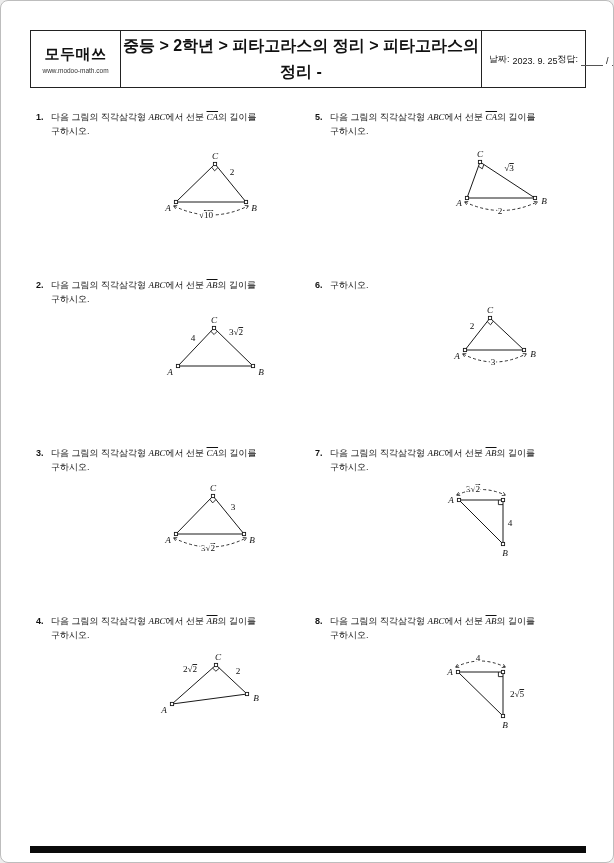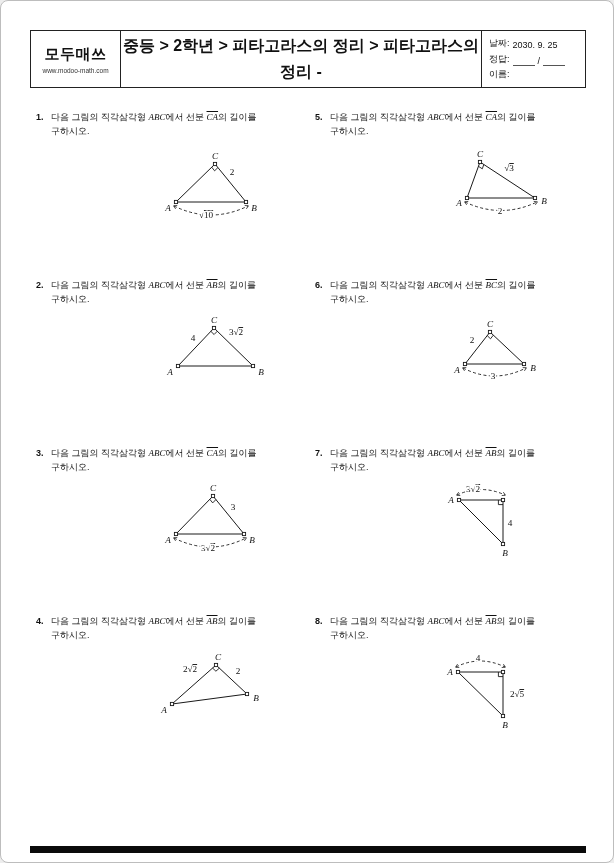--- a/index.html
+++ b/index.html
@@ -10,22 +10,22 @@
   
   .header{position:absolute;left:29px;top:29px;width:556px;height:58px;border:1.6px solid #222;
           display:flex;background:#fff;box-sizing:border-box;}
   .logo-cell{width:89px;border-right:1.3px solid #222;display:flex;flex-direction:column;
              align-items:center;justify-content:center;gap:3px;}
   .logo-title{font-size:15px;font-weight:bold;letter-spacing:0.5px;}
   .logo-url{font-size:6.5px;color:#333;}
   .title-cell{flex:1;border-right:1.3px solid #222;display:flex;flex-direction:column;
               align-items:flex-start;justify-content:center;font-size:16px;font-weight:bold;
               line-height:1.65;text-align:center;}
-  .info-cell{width:103px;display:flex;flex-direction:column;justify-content:space-between;
-             padding:6px 7px;font-size:9px;box-sizing:border-box;}
+  .info-cell{width:103px;display:flex;justify-content:space-between;
+             padding:6px 7px;font-size:9px;box-sizing:border-box;align-items:center;}
   .info-row{display:flex;align-items:flex-end;gap:3px;white-space:nowrap;}
   .blank{display:inline-block;width:22px;height:10px;border-bottom:0.9px solid #555;}
 
   
   .problem{position:absolute;width:272px;}
   .p-row{display:flex;gap:5px;font-size:9px;line-height:1.55;}
   .p-num{font-weight:bold;flex:none;min-width:10px;}
   .math{font-family:"Liberation Serif",serif;font-style:italic;margin-top:12px;}
   .seg{text-decoration:overline;}
   .p-fig{margin:5px 0 0 102px;}
@@ -42,21 +42,21 @@
     <div class="logo-cell">
       <div class="logo-title">모두매쓰</div>
       <div class="logo-url">www.modoo-math.com</div>
     </div>
     <div class="title-cell">
       <div>중등 &gt; 2학년 &gt; 피타고라스의 정리 &gt; 피타고라스의 정리 -</div>
     </div>
     <div class="info-cell">
       <div class="info-row">
         <span>날짜:</span>
-        <span>2030. 9. 25</span>
+        <span>2023. 9. 25</span>
       </div>
       <div class="info-row">
         <span>정답:</span>
         <span class="blank"></span>
         <span>/</span>
         <span class="blank"></span>
       </div>
       <div class="info-row">
         <span>이름:</span>
       </div>
@@ -193,21 +193,20 @@
           <text x="127" y="60" text-anchor="middle" font-size="9.2" fill="#111" font-family="&quot;Liberation Serif&quot;, serif" font-style="italic">B</text>
           <rect x="61.4" y="16.4" width="3.2" height="3.2" fill="#fff" stroke="#1a1a1a" stroke-width="0.9"></rect>
           <text x="63" y="13" text-anchor="middle" font-size="9.2" fill="#111" font-family="&quot;Liberation Serif&quot;, serif" font-style="italic">C</text>
         </svg>
       </div>
     </article>
     <article class="problem" style="left: 314px; top: 278px;">
       <div class="p-row">
         <span class="p-num">6.</span>
         <div class="p-text">
-          <div class="p-line1"><span>다음 그림의 직각삼각형 </span><i class="math">ABC</i><span>에서 선분 </span><i class="math seg">BC</i><span>의 길이를</span></div>
           <div class="p-line2">구하시오.</div>
         </div>
       </div>
       <div class="p-fig">
         <svg viewBox="0 0 170 92" width="170" height="92">
           <polygon points="48,52 107,52 73,20" fill="none" stroke="#1a1a1a" stroke-width="1"></polygon>
           <polyline points="70.2,23.6 73.5,26.8 76.3,23.2" fill="none" stroke="#1a1a1a" stroke-width="0.9"></polyline>
           <defs>
             <marker id="arw5_0" viewBox="0 0 10 10" refX="7" refY="5" markerWidth="5.5" markerHeight="5.5" orient="auto-start-reverse">
               <path d="M1.5,1.2 L8,5 L1.5,8.8" fill="none" stroke="#1a1a1a" stroke-width="1.4"></path>

